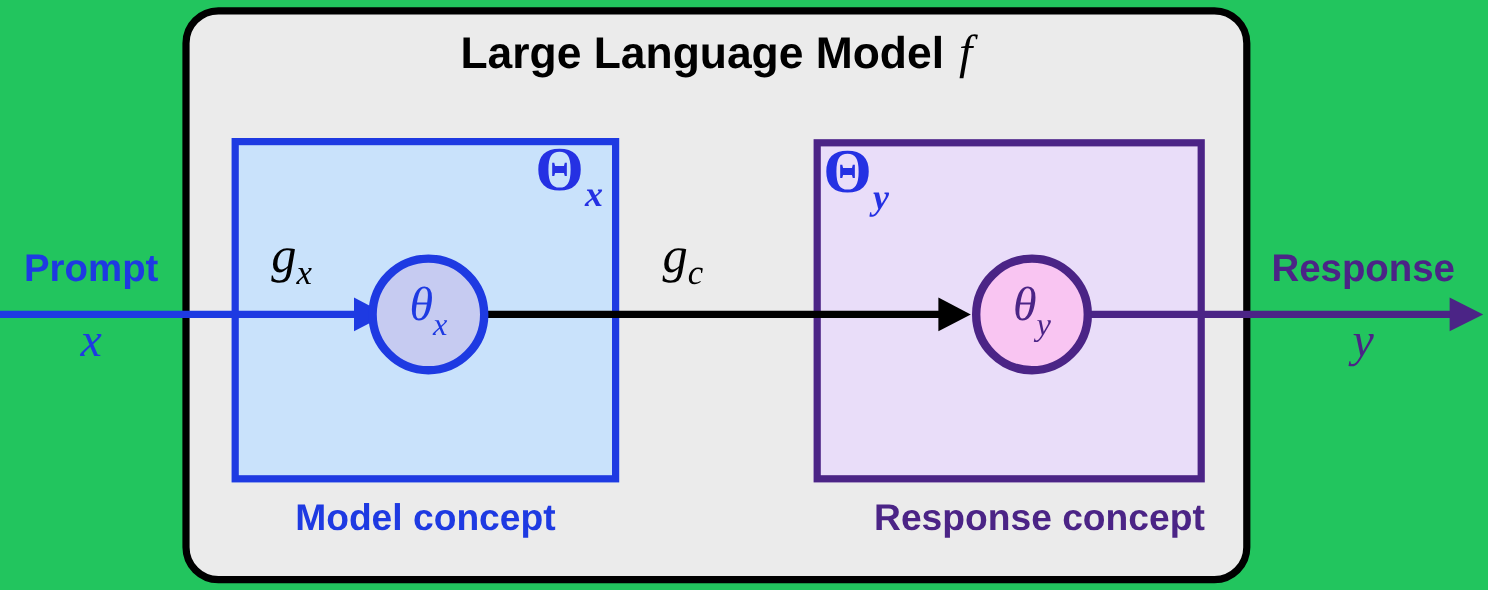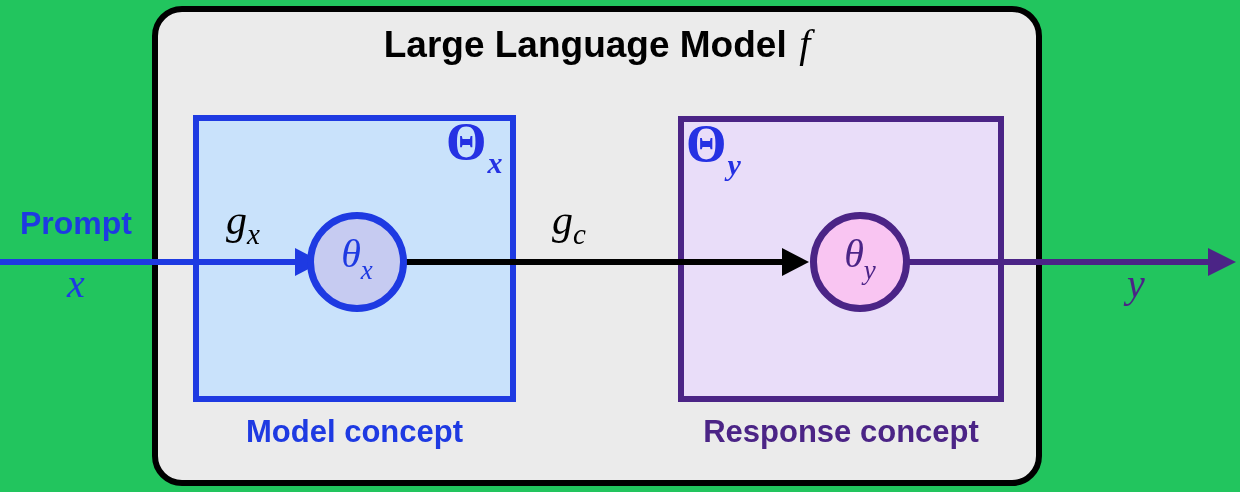--- a/index.html
+++ b/index.html
@@ -119,21 +119,21 @@
     z-index: 3;
   }
   
   .map-label {
     position: absolute;
     z-index: 5;
     color: #000000;
     font-family: "Liberation Serif", "DejaVu Serif", serif;
     font-style: italic;
     font-size: 42px;
-    line-height: 56px;
+    line-height: 44px;
     text-align: center;
     white-space: nowrap;
   }
   .map-label .sub {
     font-size: 29px;
     vertical-align: -10px;
   }
   .g-x { left: 208px; top: 192px; width: 70px; }
   .g-c { left: 529px; top: 192px; width: 80px; }
   .g-y { left: 902px; top: 196px; width: 80px; }
@@ -161,21 +161,21 @@
   .response-sym { left: 1046px; top: 262px; width: 180px; color: #4b2486; }
   
   .caption {
     position: absolute;
     z-index: 5;
     font-weight: bold;
     font-size: 31px;
     text-align: center;
   }
   .prompt-caption   { left: 193px; top: 414px; width: 323px; color: #1e3ae2; }
-  .response-caption { left: 678px; top: 414px; width: 326px; color: #4b2486; }
+  .response-caption { left: 678px; top: 414px; width: 326px; color: #4b2486; text-align: right; }
 </style>
 </head>
 <body>
 
 <div class="canvas">
 
   <div class="outer-box"></div>
 
   <div class="title">
     <span class="title-text">Large Language Model</span>
@@ -216,18 +216,19 @@
 
   <div class="map-label g-x">
     <span>g</span><span class="sub">x</span>
   </div>
   <div class="map-label g-c">
     <span>g</span><span class="sub">c</span>
   </div>
 
   <div class="io-word prompt-word">Prompt</div>
   <div class="io-symbol prompt-sym">x</div>
+  <div class="io-word response-word">Response</div>
   <div class="io-symbol response-sym">y</div>
 
   <div class="caption prompt-caption">Model concept</div>
   <div class="caption response-caption">Response concept</div>
 
 </div>
 
 </body></html>

